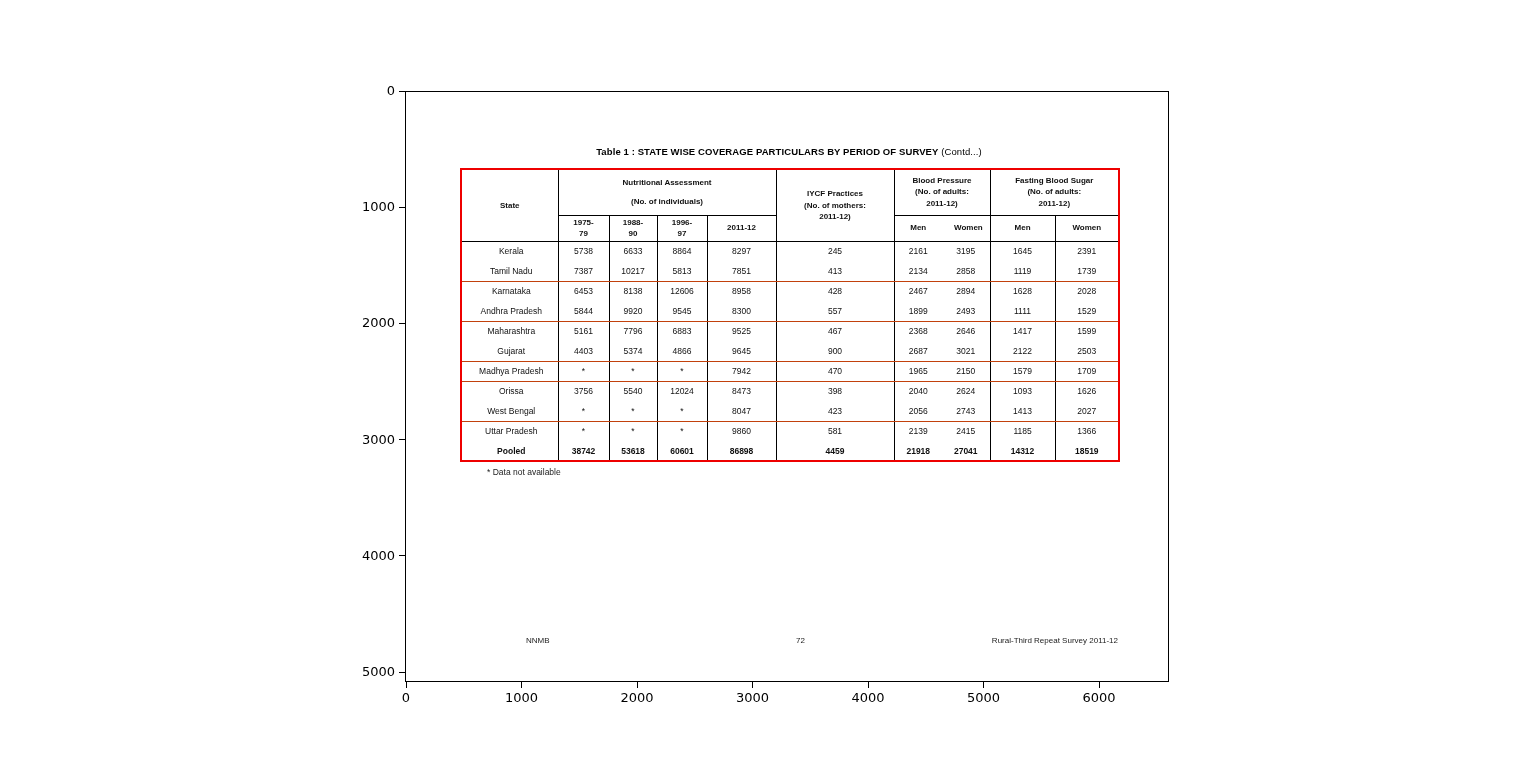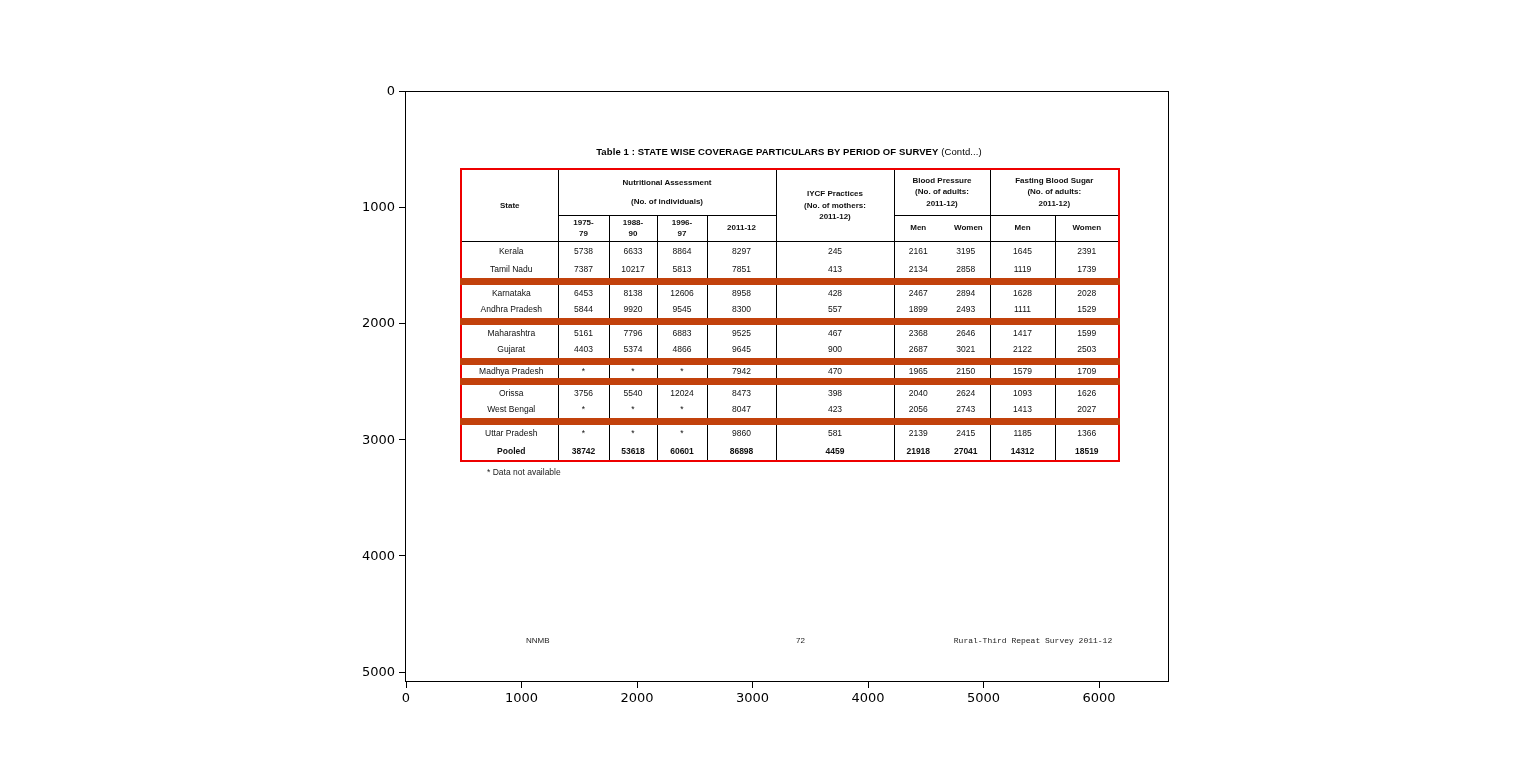--- a/index.html
+++ b/index.html
@@ -32,29 +32,29 @@
                  line-height:1.45; padding:1px 12px; }
   tr.hrow1 th { height:46px; }
   tr.hrow1 th.gap { line-height:2.4; }
   tr.hrow2 th { height:19px; font-size:8px; }
   table.cov td { border:1px solid #000; border-top:none; border-bottom:none;
                  font-size:8.5px; text-align:center; vertical-align:middle;
                  height:20px; padding:0 2px; }
   table.cov td.state-cell { text-align:center; padding-left:5px; }
   table.cov .no-r { border-right:none !important; }
   table.cov .no-l { border-left:none !important; }
-  tr.group-end td { border-bottom:7px solid #c2410c; }
+  tr.group-end td { border-bottom:1px solid #c2410c; }
   tr.pooled td { font-weight:bold; }
 
   
   .footnote { position:absolute; left:487px; top:467px; font-size:8.5px; color:#222; }
   .pg-footer { position:absolute; top:636px; font-size:8px; color:#222;padding-left:48px; }
   .pf-left   { left:478px; }
   .pf-center { left:748px; width:70px; text-align:left; }
-  .pf-right  { left:900px; width:218px; text-align:center;font-family:Liberation Mono, monospace; }
+  .pf-right  { left:900px; width:218px; text-align:right; }
 </style>
 </head>
 <body>
 
 <div class="plot-box"></div>
 <div id="axes-layer">
     <div class="ytick" style="top: 90.5px;"></div>
     <div class="ylab" style="top: 83px;">0</div>
     <div class="ytick" style="top: 206.7px;"></div>
     <div class="ylab" style="top: 199.2px;">1000</div>

